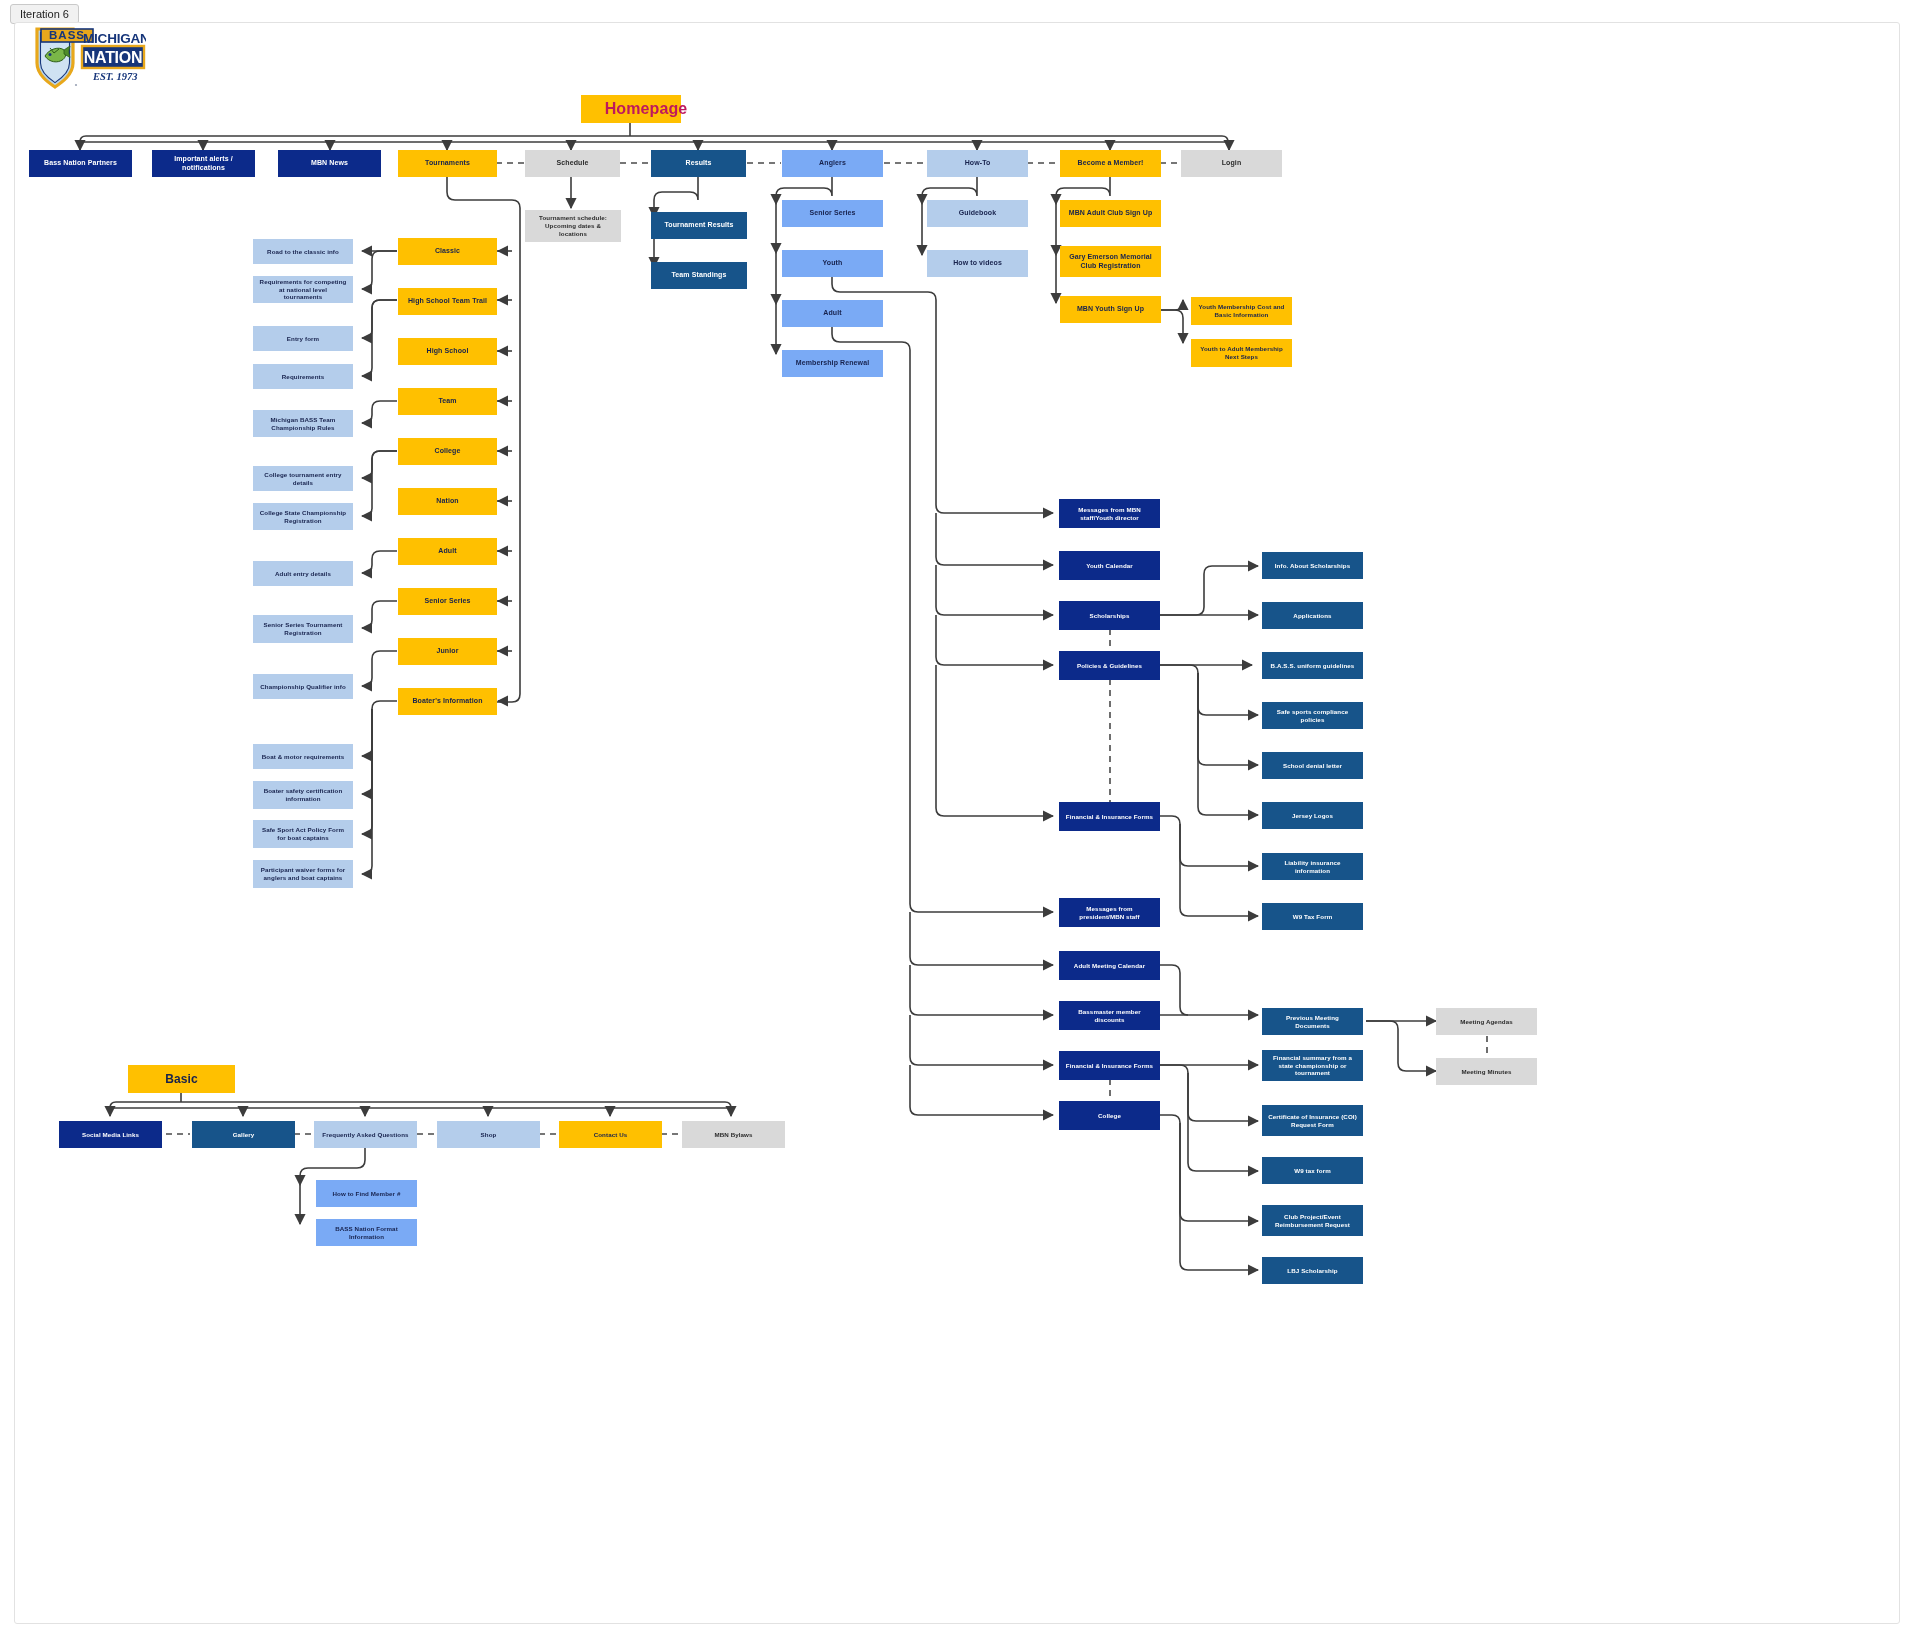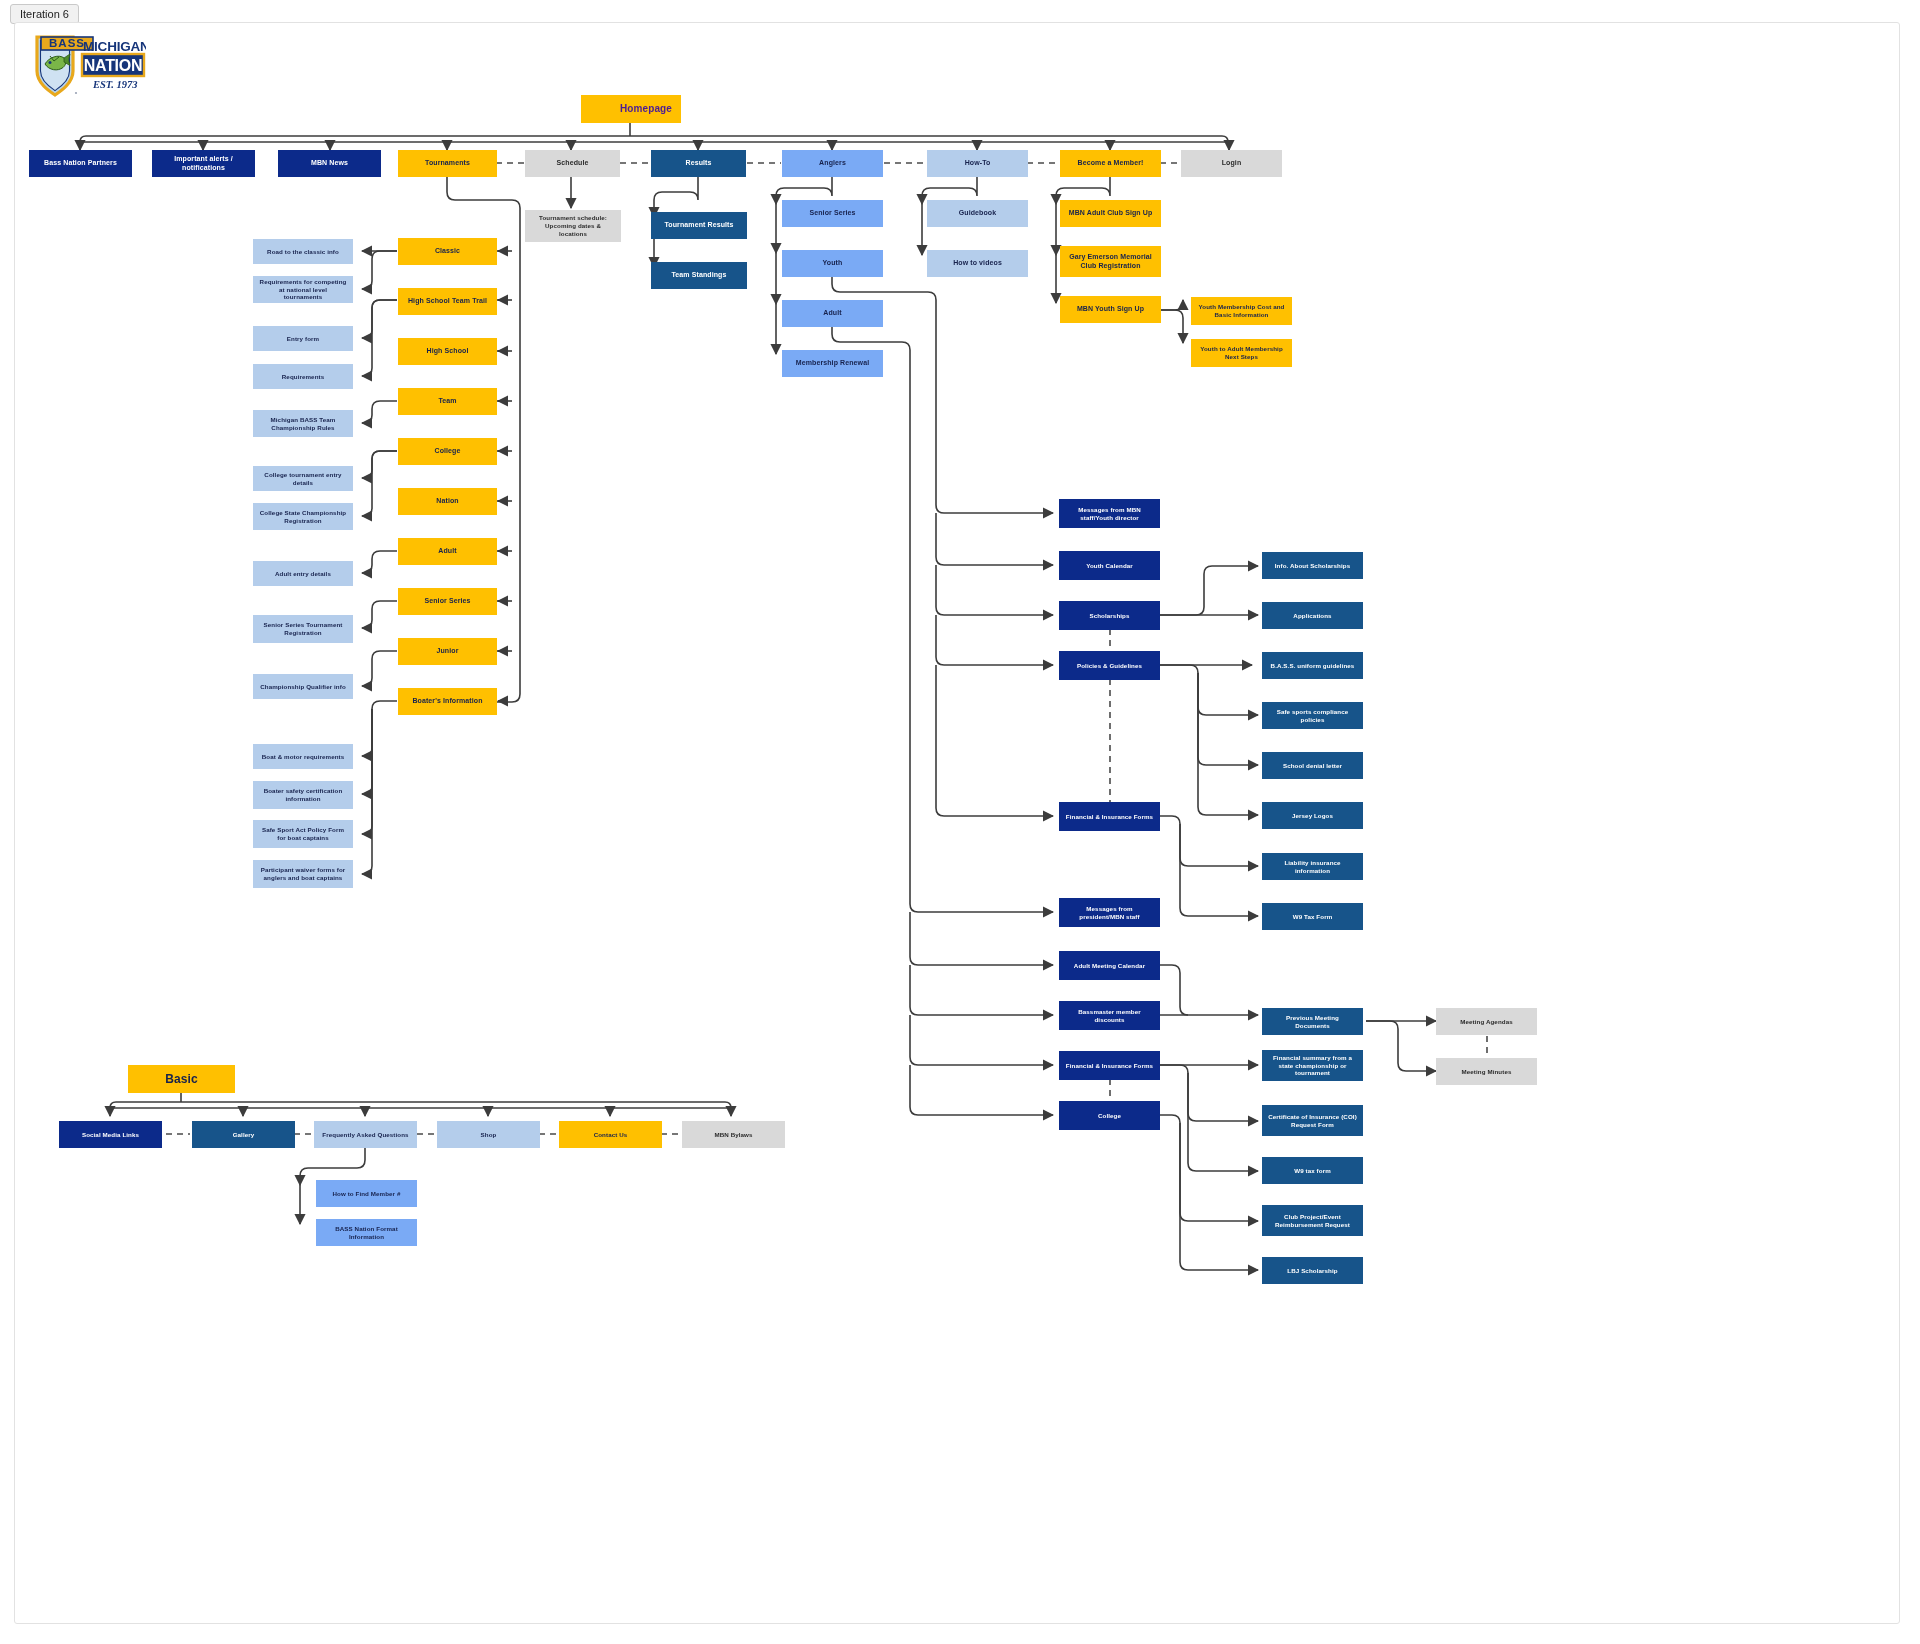--- a/index.html
+++ b/index.html
@@ -12,42 +12,42 @@
     background:#f1f1f1;border:1px solid #c9c9c9;border-radius:3px;
     font-size:11px;color:#222;padding:3px 9px;line-height:1.1;
   }
   
   .canvas-frame{
     position:absolute;left:14px;top:22px;width:1884px;height:1600px;
     border:1px solid #e2e2e2;border-radius:3px;background:#fff;
   }
 
   
-  .logo{position:absolute;left:33px;top:31px;width:113px;height:70px;}
+  .logo{position:absolute;left:33px;top:23px;width:113px;height:70px;}
 
   
   svg.wires{position:absolute;left:0;top:0;width:1920px;height:1644px;pointer-events:none;}
   svg.wires path{fill:none;stroke:#3c3c3c;stroke-width:1.6;}
   svg.wires path.dash{stroke-dasharray:6 5;stroke:#4a4a4a;}
   svg.wires marker path{fill:#3c3c3c;stroke:none;}
 
   
   .node{
     position:absolute;box-sizing:border-box;
     display:flex;align-items:center;justify-content:center;text-align:center;
     font-weight:bold;line-height:1.25;padding:3px 6px;
     letter-spacing:.1px;
   }
   .n-yellow{background:#FFC000;color:#17224d;}
   .n-navy  {background:#0c2a8a;color:#ffffff;}
   .n-steel {background:#17548a;color:#ffffff;}
   .n-blue  {background:#7aaaf5;color:#17224d;}
   .n-lblue {background:#b4cdeb;color:#17224d;}
   .n-gray  {background:#d9d9d9;color:#2b2b2b;}
-  .n-home  {background:#FFC000;color:#4c1d95;font-size:10px;padding-left:36px;}
+  .n-home  {background:#FFC000;color:#be185d;font-size:16px;padding-left:36px;}
   .n-footer{background:#FFC000;color:#17224d;font-size:12px;}
   .fs6  {font-size:6.2px;}
   .fs7  {font-size:7.0px;}
 </style>
 </head>
 <body>
 
 <div id="stage">
 
   <div class="iter-tab">Iteration 6</div>

